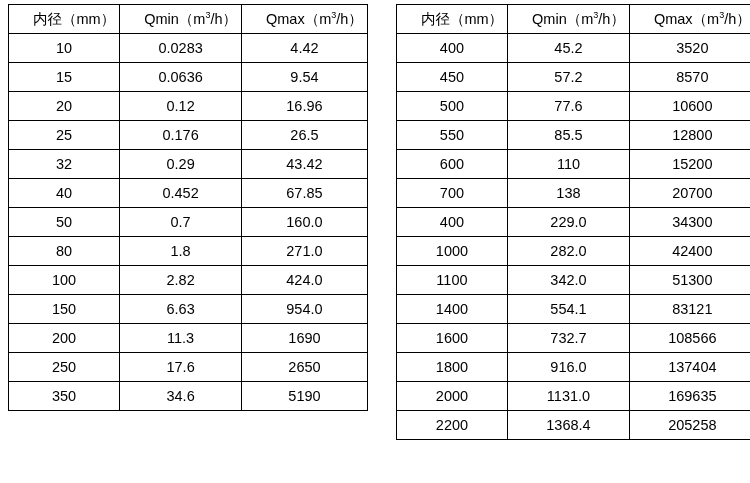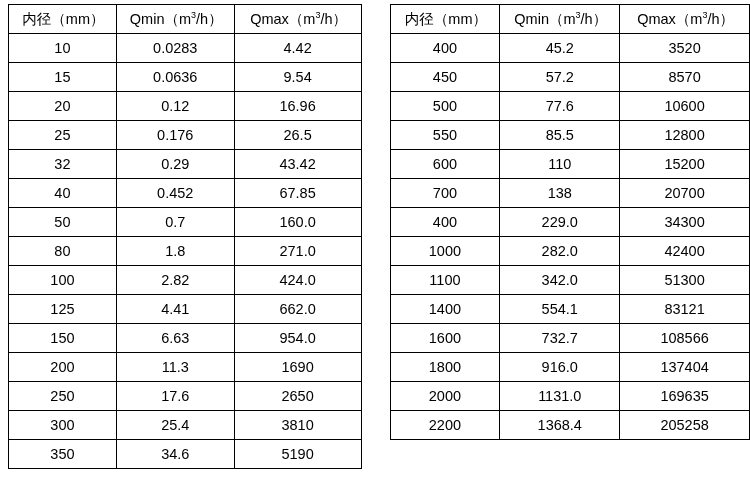--- a/index.html
+++ b/index.html
@@ -39,22 +39,22 @@
     height: 28px;
     line-height: 28px;
     padding: 0 4px;
     font-size: 14.5px;
     font-weight: normal;
     text-align: center;
     white-space: nowrap;
     box-sizing: border-box;
   }
   table.data-table th {
-    text-align: center;
-    padding-left: 6px;
+    text-align: left;
+    padding-left: 24px;
   }
   
   .t-left col.c0 { width: 108px; }
   .t-left col.c1 { width: 118px; }
   .t-left col.c2 { width: 127px; }
   
   .t-right col.c0 { width: 110px; }
   .t-right col.c1 { width: 120px; }
   .t-right col.c2 { width: 130px; }
 
@@ -126,43 +126,33 @@
             <td>80</td>
             <td>1.8</td>
             <td>271.0</td>
           </tr>
           <tr>
             <td>100</td>
             <td>2.82</td>
             <td>424.0</td>
           </tr>
           <tr>
-            <td>125</td>
-            <td>4.41</td>
-            <td>662.0</td>
-          </tr>
-          <tr>
             <td>150</td>
             <td>6.63</td>
             <td>954.0</td>
           </tr>
           <tr>
             <td>200</td>
             <td>11.3</td>
             <td>1690</td>
           </tr>
           <tr>
             <td>250</td>
             <td>17.6</td>
             <td>2650</td>
-          </tr>
-          <tr>
-            <td>300</td>
-            <td>25.4</td>
-            <td>3810</td>
           </tr>
           <tr>
             <td>350</td>
             <td>34.6</td>
             <td>5190</td>
           </tr>
         </tbody>
     </table>
 
     <table class="data-table t-right">

